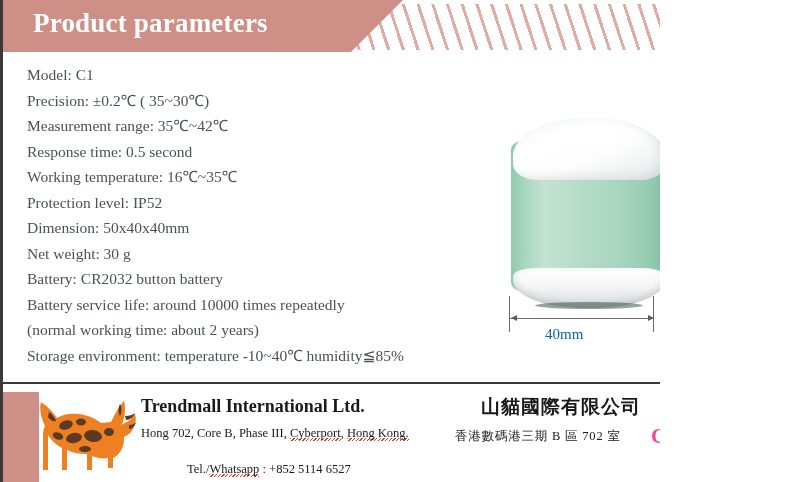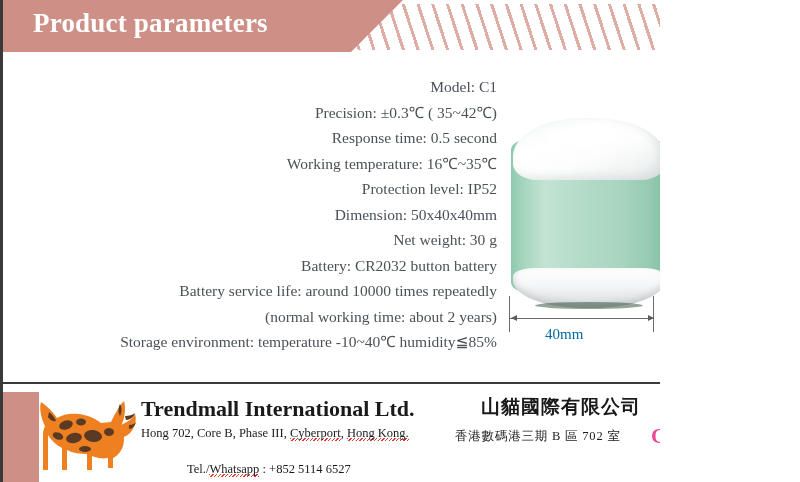--- a/index.html
+++ b/index.html
@@ -49,23 +49,22 @@
     font-size: 27px;
     font-weight: bold;
     color: #ffffff;
     letter-spacing: .2px;
     white-space: nowrap;
   }
 
   
   .spec-list {
     position: absolute;
-    left: 24px; top: 74px;
+    left: 24px; top: 62px;
     width: 470px;
-    text-align: right;
   }
   .spec-line {
     font-size: 15.5px;
     color: #4b5157;
     line-height: 25.5px;
     white-space: nowrap;
   }
 
   
   .product-area {
@@ -205,21 +204,21 @@
     background: #cd8f86;
   }
   .cat-logo {
     position: absolute;
     left: 22px; top: 8px;
     width: 112px; height: 86px;
   }
   .company-en {
     position: absolute;
     left: 138px; top: 12px;
-    font-size: 22px;
+    font-size: 18px;
     font-weight: bold;
     color: #1a1a1a;
     white-space: nowrap;
   }
   .company-addr {
     position: absolute;
     left: 138px; top: 42px;
     font-size: 12.5px;
     color: #1a1a1a;
     white-space: nowrap;
@@ -273,21 +272,22 @@
 <div id="page">
 
   <div class="banner-wrap">
     <div class="banner-stripes"></div>
     <div class="banner-solid"></div>
     <div class="banner-title">Product parameters</div>
   </div>
 
   <div class="spec-list">
     <div class="spec-line">Model: C1</div>
-    <div class="spec-line">Precision: ±0.3℃ ( 35~42℃)</div>
+    <div class="spec-line">Precision: ±0.2℃ ( 35~30℃)</div>
+    <div class="spec-line">Measurement range: 35℃~42℃</div>
     <div class="spec-line">Response time: 0.5 second</div>
     <div class="spec-line">Working temperature: 16℃~35℃</div>
     <div class="spec-line">Protection level: IP52</div>
     <div class="spec-line">Dimension: 50x40x40mm</div>
     <div class="spec-line">Net weight: 30 g</div>
     <div class="spec-line">Battery: CR2032 button battery</div>
     <div class="spec-line">Battery service life: around 10000 times repeatedly</div>
     <div class="spec-line">(normal working time: about 2 years)</div>
     <div class="spec-line">Storage environment: temperature -10~40℃   humidity≦85%</div>
   </div>

